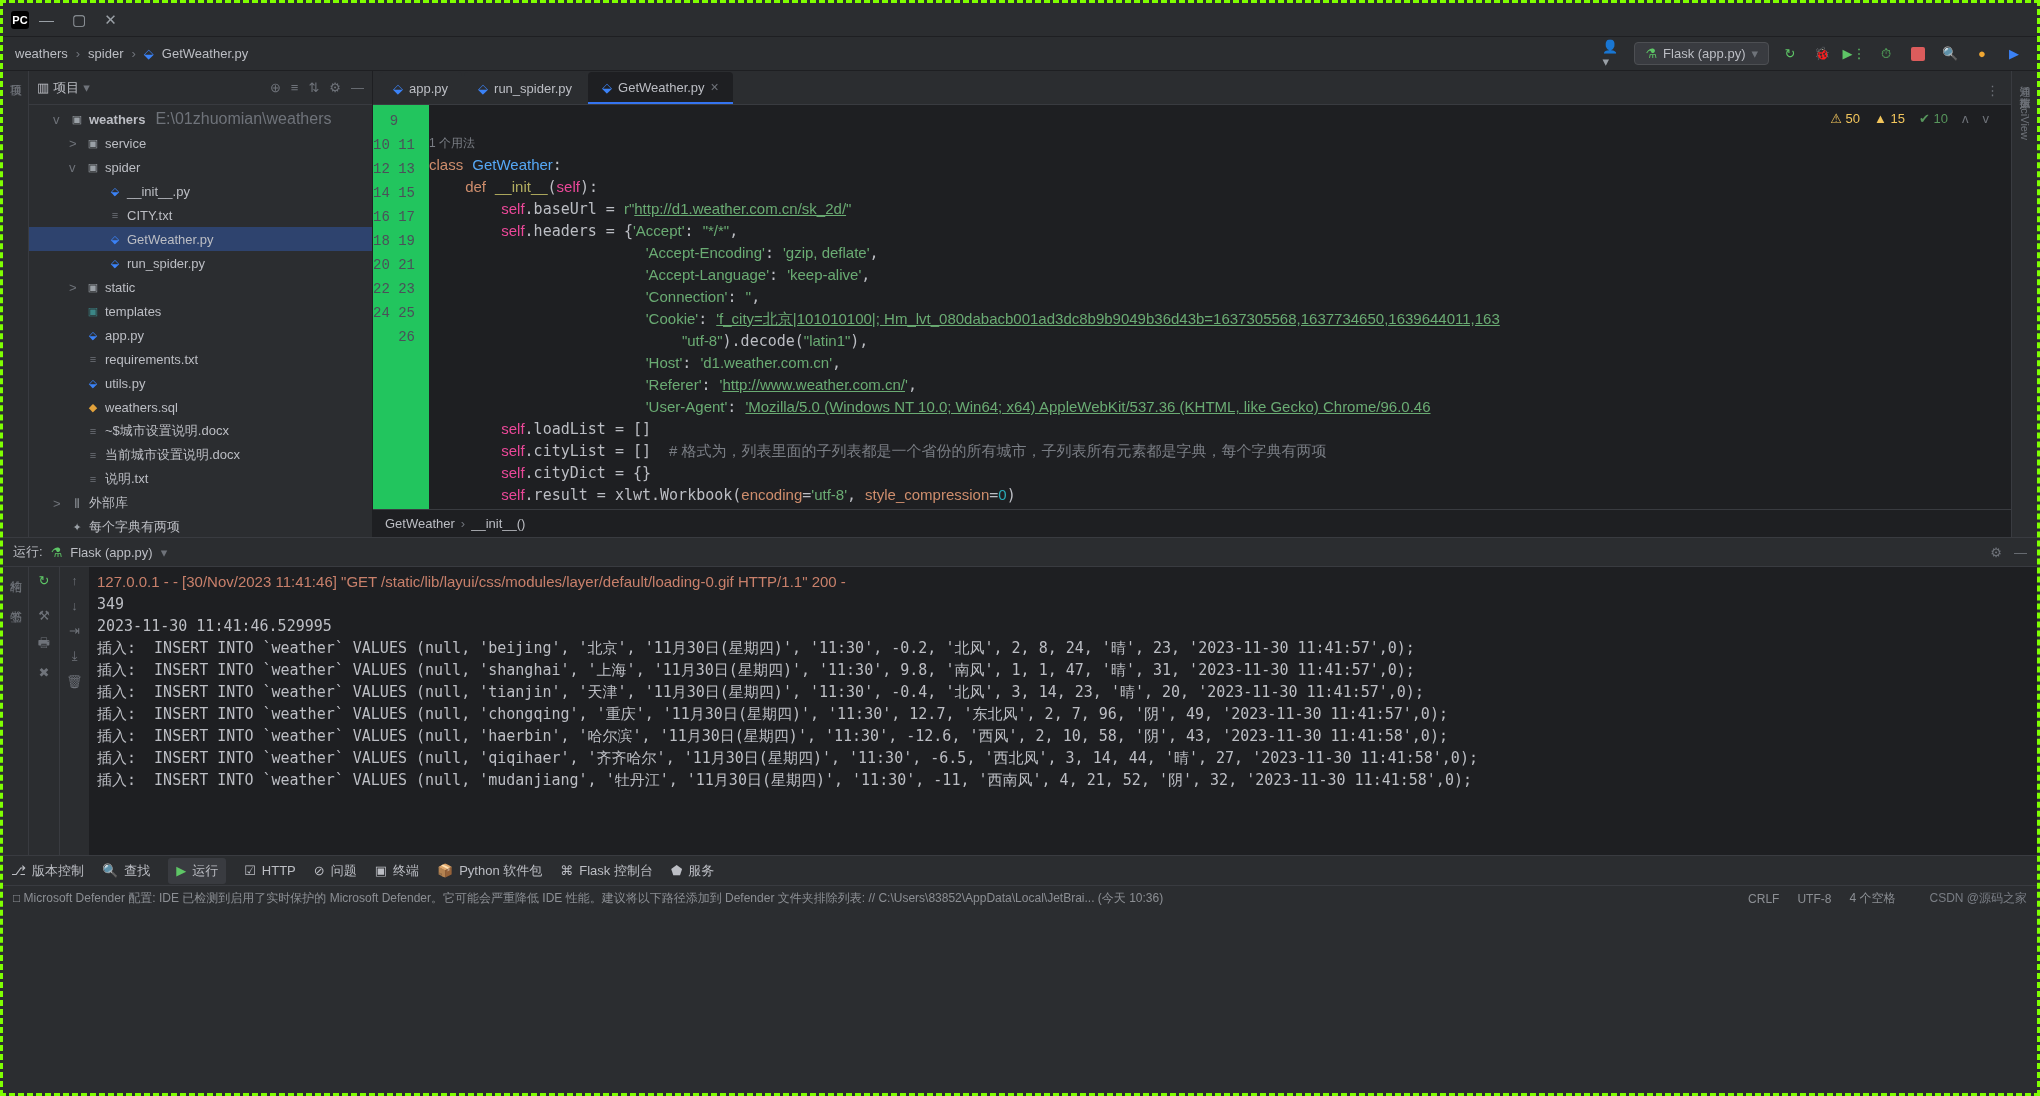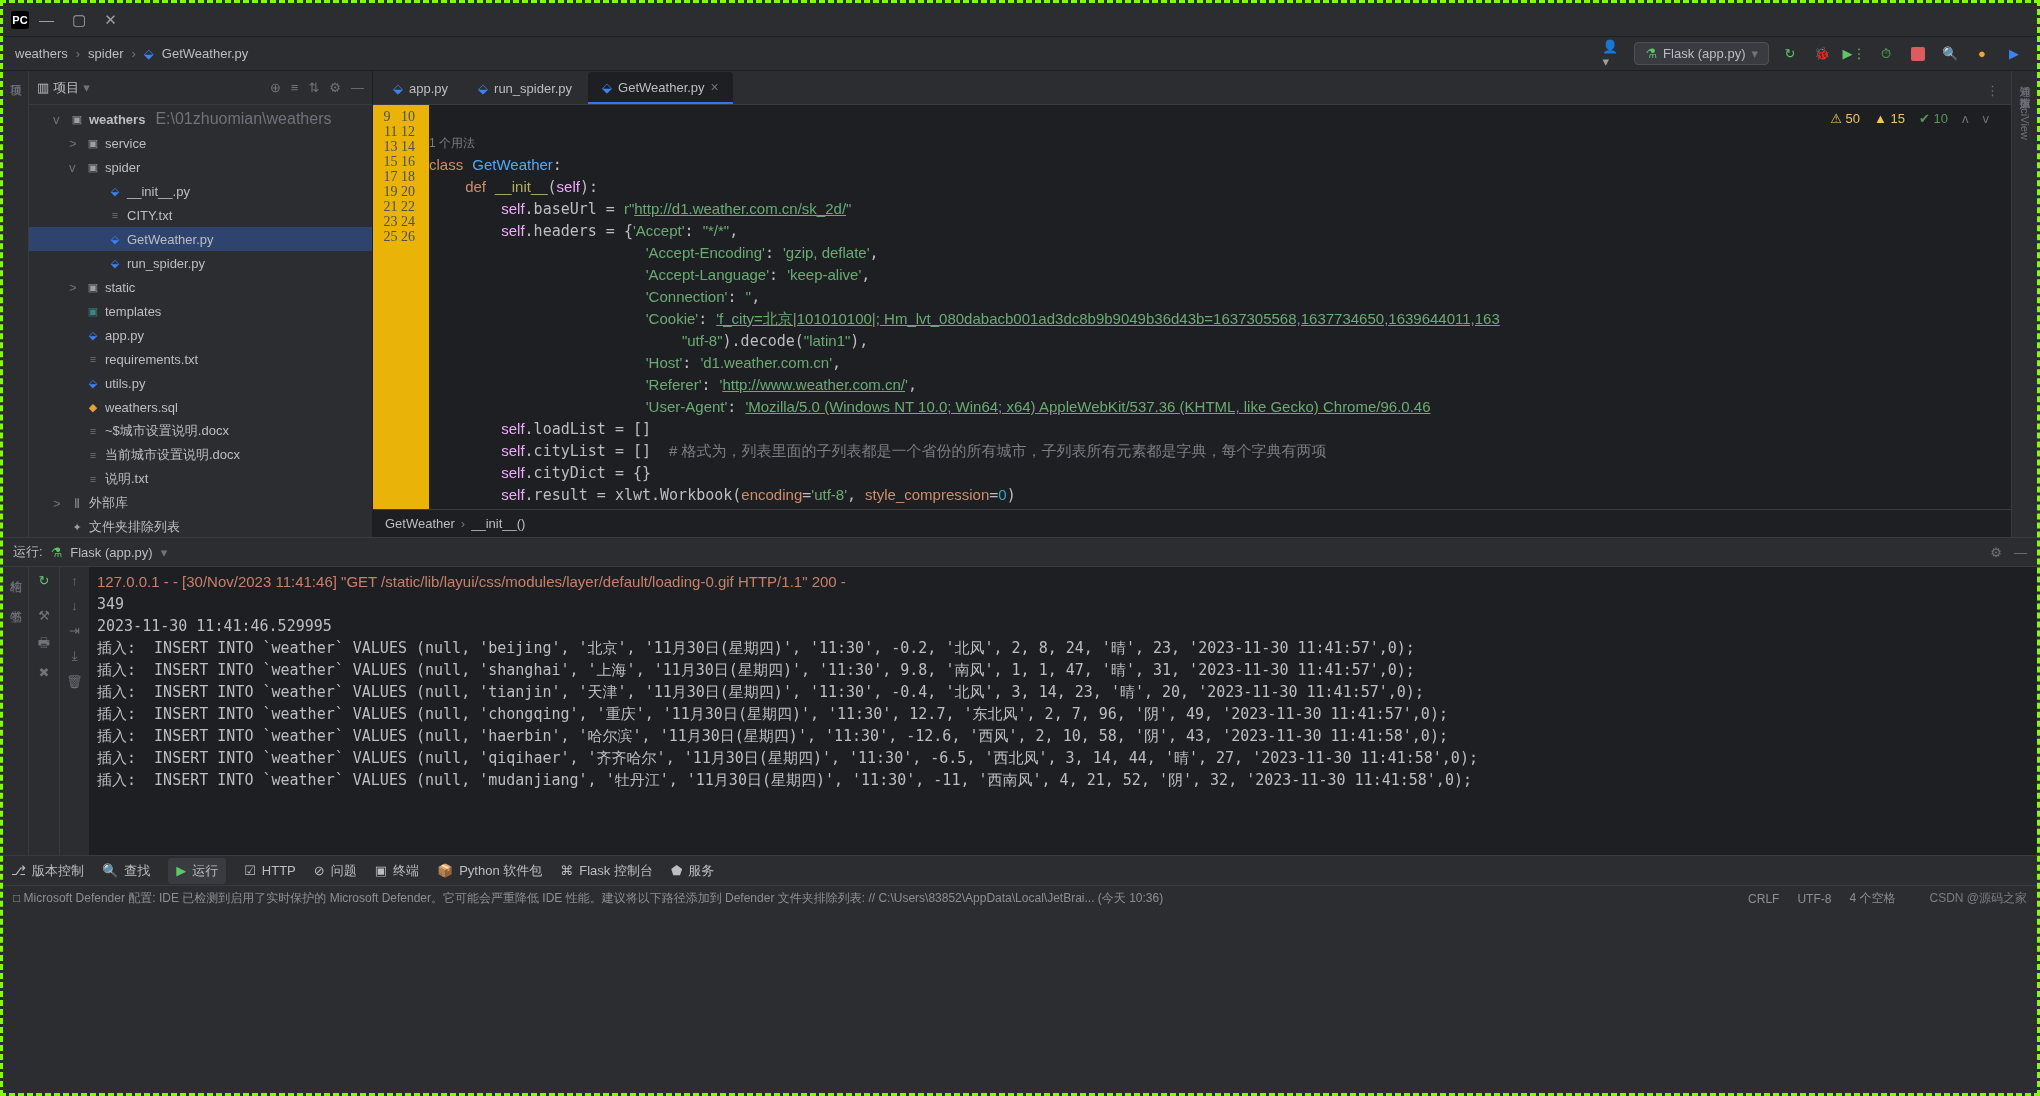--- a/index.html
+++ b/index.html
@@ -45,23 +45,23 @@
 .pathnote{color:#6f737a;margin-left:6px;font-size:16px;}
 
 
 .editor { flex:1; display:flex; flex-direction:column; background:#1e1f22; }
 .tabs { height:34px; display:flex; align-items:flex-end; background:#2b2d30; border-bottom:1px solid #393b40; padding-left:6px; gap:2px;}
 .tab { padding:7px 14px; background:#2b2d30; color:#bcbec4; display:flex; align-items:center; gap:6px; cursor:pointer; border-top-left-radius:4px; border-top-right-radius:4px;}
 .tab.active { background:#1e1f22; border-bottom:2px solid #3574f0; }
 .tab .close{color:#6f737a;font-size:14px;}
 .tabs-more{margin-left:auto;padding:6px 12px;color:#6f737a;}
 .editor-body { flex:1; display:flex; position:relative; overflow:hidden; }
-.gutter { width:56px; background:#eab308; text-align:right; color:#4b5059; font-family:Liberation Serif, serif; font-size:14px; padding:4px 14px 4px 0; line-height:15px;}
+.gutter { width:56px; background:#22c55e; text-align:right; color:#4b5059; font-family:Liberation Mono, monospace; font-size:14px; padding:4px 14px 4px 0; line-height:24px;}
 .code { flex:1; font-family:Consolas,monospace; font-size:15px; line-height:22px; padding:4px 0; white-space:pre; color:#bcbec4; overflow:hidden;}
-.kw{color:#cf8e6d}.fn{color:#56a8f5}.str{color:#6aab73}.param{color:#cf8e6d}.self{color:#f0abfc}.comment{color:#7a7e85}.link{color:#6aab73;text-decoration:underline;}
+.kw{color:#cf8e6d}.fn{color:#56a8f5}.str{color:#6aab73}.param{color:#cf8e6d}.self{color:#ec4899}.comment{color:#7a7e85}.link{color:#6aab73;text-decoration:underline;}
 .usage-hint{color:#7a7e85;font-size:12px;}
 .warn-bar{position:absolute;top:6px;right:22px;display:flex;gap:14px;color:#bcbec4;font-size:13px;align-items:center;}
 .warn-bar .a{color:#f2c55c}.warn-bar .b{color:#f2c55c}.warn-bar .c{color:#57965c}
 .crumb-bar{height:28px;border-top:1px solid #393b40;display:flex;align-items:center;padding:0 12px;color:#bcbec4;font-size:13px;}
 .crumb-bar .sep{margin:0 6px;color:#6f737a;}
 .right-gutter{width:26px;background:#2b2d30;border-left:1px solid #393b40;display:flex;flex-direction:column;align-items:center;padding-top:6px;}
 .right-gutter .vlabel{font-size:11px;}
 
 
 .run-header{height:30px;background:#2b2d30;border-top:1px solid #393b40;border-bottom:1px solid #393b40;display:flex;align-items:center;padding:0 10px;}
@@ -226,21 +226,21 @@
             <span>说明.txt</span>
           </div>
           <div class="tree-row indent-1">
             <span class="tw">&gt;</span>
             <span class="ficon folder">⫼</span>
             <span>外部库</span>
           </div>
           <div class="tree-row indent-1">
             <span class="tw"> </span>
             <span class="ficon folder">✦</span>
-            <span>文件夹排除列表</span>
+            <span>每个字典有两项</span>
           </div>
         </div>
     </div>
   </div>
 
   <div class="editor">
     <div class="tabs">
       <div id="tab-container" style="display:flex;gap:2px;">
           <div class="tab">
             <span style="color:#3b82f6">⬙</span>

